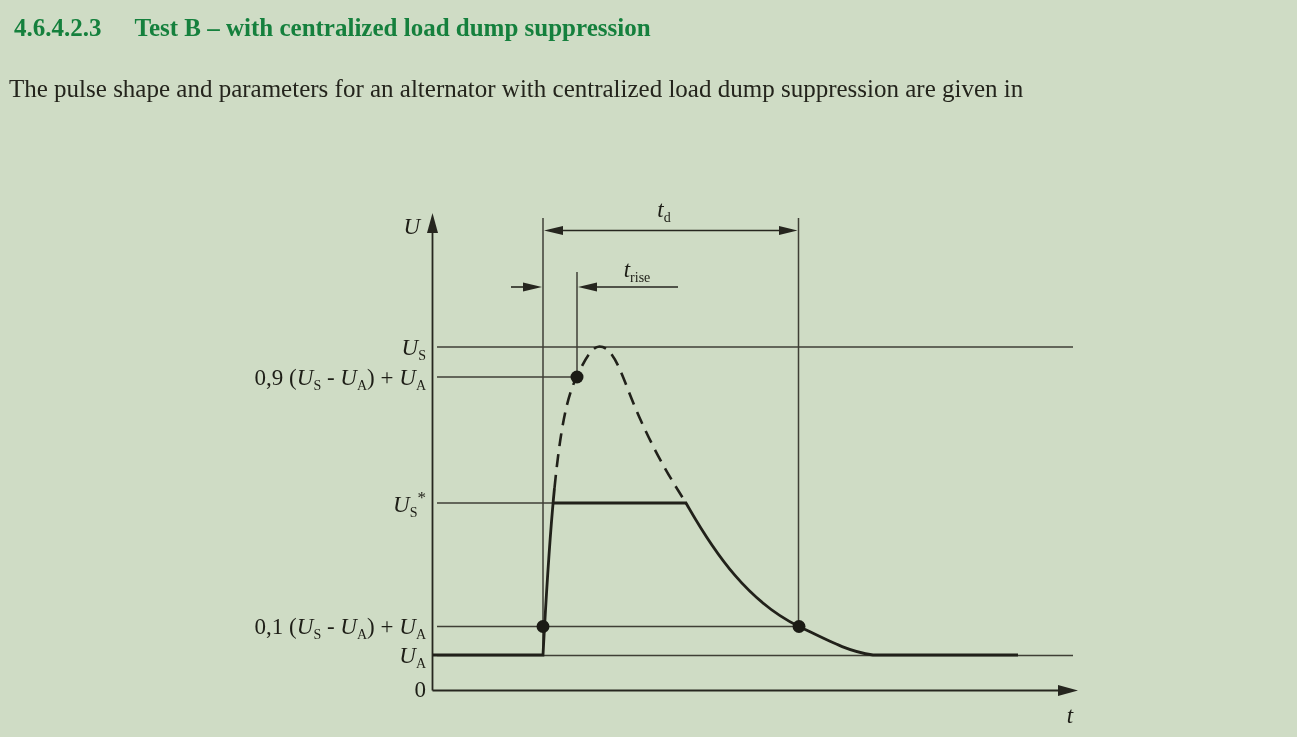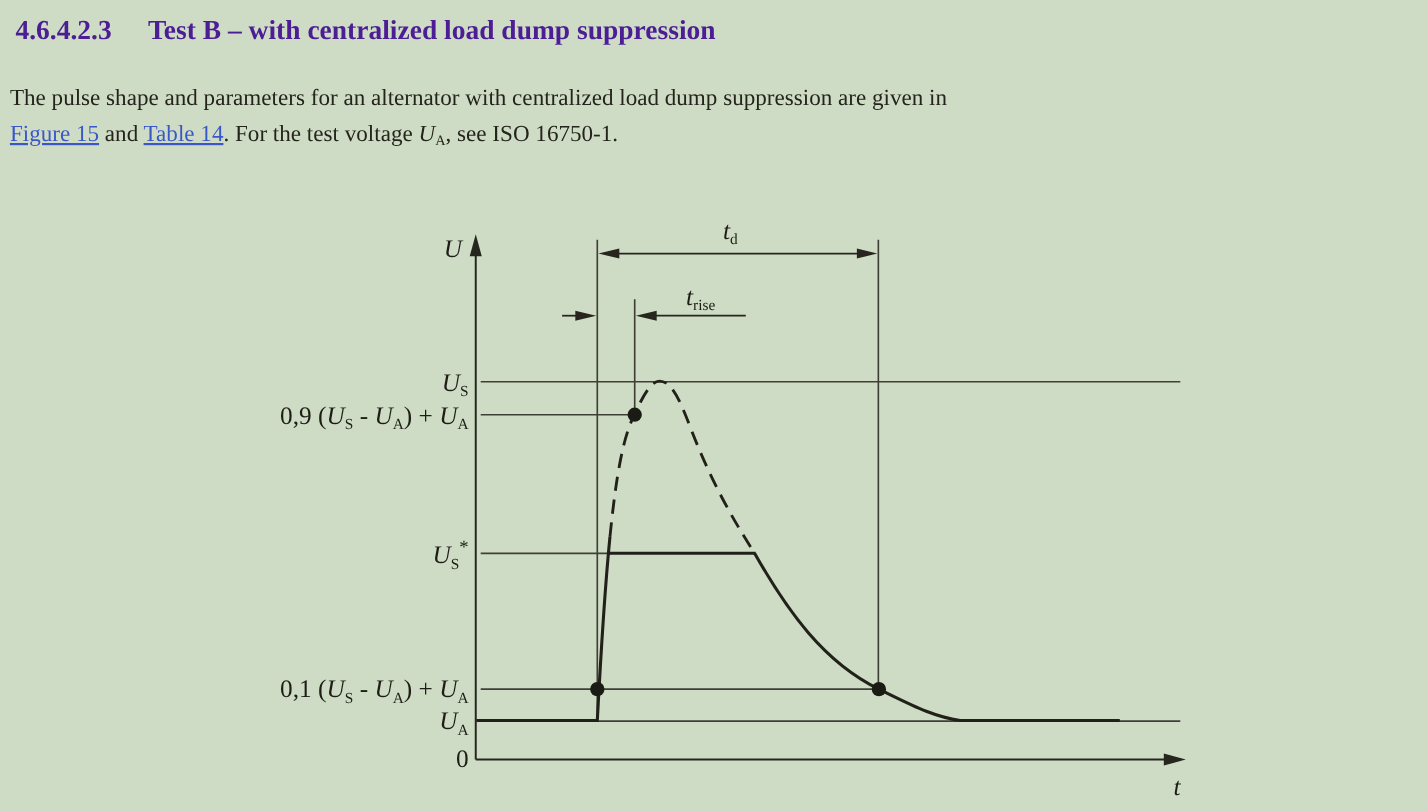--- a/index.html
+++ b/index.html
@@ -8,28 +8,28 @@
     background: #cfdcc5;
     font-family: "Liberation Serif", serif;
     color: #22221a;
     overflow: hidden;
     position: relative;
   }
   .page { position: absolute; left: 0; top: 0; width: 1297px; height: 737px; }
 
   .heading {
     position: absolute; left: 14px; top: 14px;
-    font-size: 25px; font-weight: bold; color: #4c1d95;
+    font-size: 25px; font-weight: bold; color: #15803d;
     white-space: nowrap;
   }
   .heading .clause-num { margin-right: 33px; }
 
   .para {
     position: absolute; left: 9px;
-    font-size: 21px; line-height: 33px; color: #24241c;
+    font-size: 25px; line-height: 33px; color: #24241c;
     white-space: nowrap;
   }
   .para1 { top: 72px; }
   .para2 { top: 152px; }
 
   a.doclink {
     color: #3a57c9;
     text-decoration: underline;
     cursor: pointer;
   }
@@ -49,21 +49,20 @@
 </style>
 </head>
 <body>
 
 <div class="page">
 
   <div class="heading"><span class="clause-num">4.6.4.2.3</span><span>Test B – with centralized load dump suppression</span></div>
 
   <div class="para para1">
       <span style="display:block">The pulse shape and parameters for an alternator with centralized load dump suppression are given in</span>
-      <span style="display:block"><a class="doclink">Figure 15</a><span> and </span><a class="doclink">Table 14</a><span>. For the test voltage </span><i>U</i><sub class="v">A</sub><span>, see ISO 16750-1.</span></span>
     </div>
 
 
   <svg class="diagram" width="1297" height="737" viewBox="0 0 1297 737">
 
     <g stroke="#3f3f36" stroke-width="1.5">
       <line x1="437" y1="347" x2="1073" y2="347"></line>
       <line x1="437" y1="377" x2="577" y2="377"></line>
       <line x1="437" y1="503" x2="556" y2="503"></line>
       <line x1="437" y1="626.5" x2="800" y2="626.5"></line>

